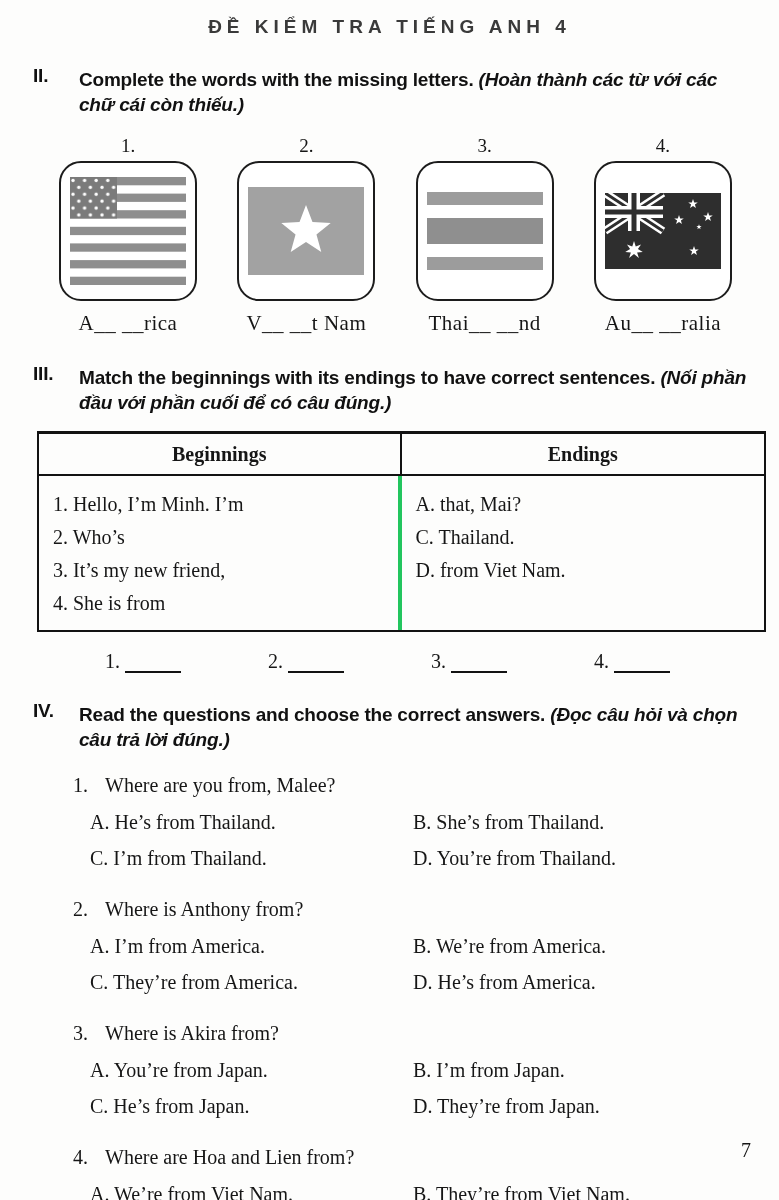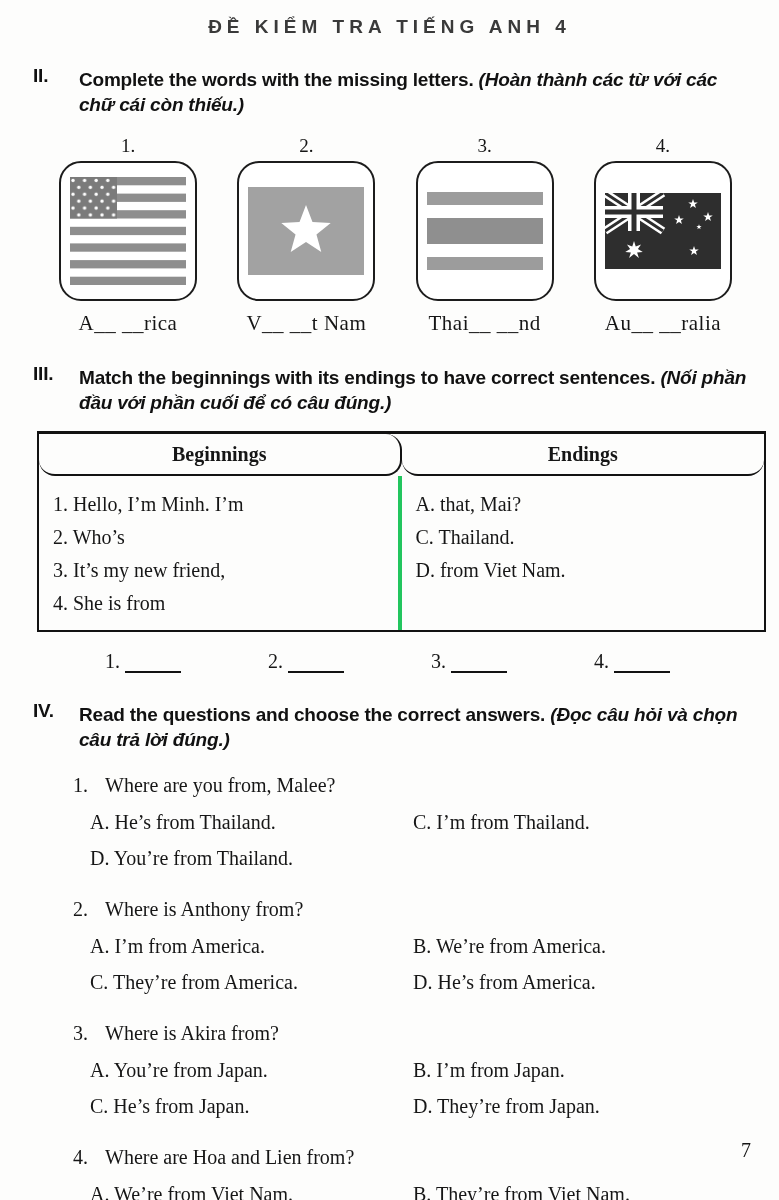--- a/index.html
+++ b/index.html
@@ -61,21 +61,20 @@
     display:grid;
     grid-template-columns:1fr 1fr;
     box-sizing:border-box;
   }
   .mt-h{
     text-align:center;
     font-weight:700;
     font-size:20px;
     padding:9px 0 8px 0;
     border-bottom:2px solid #121212;
-    border-radius:16px;
   }
   .mt-h.left{border-right:2px solid #121212;}
   .mt-body{padding:12px 0 10px 14px;font-size:20px;}
   .mt-body.left{border-right:4px solid #22c55e;}
   .mt-line{height:33px;line-height:33px;white-space:nowrap;}
   
   .blanks-row{
     display:flex;
     margin:18px 0 0 105px;
     font-size:20px;
@@ -251,20 +250,21 @@
 
   <div class="questions">
 
     <div class="question">
       <div class="q-line">
           <span class="q-num">1.</span>
           <span>Where are you from, Malee?</span>
         </div>
       <div class="opts">
         <span>A. He’s from Thailand.</span>
+        <span>B. She’s from Thailand.</span>
         <span>C. I’m from Thailand.</span>
         <span>D. You’re from Thailand.</span>
       </div>
     </div>
 
     <div class="question">
       <div class="q-line">
           <span class="q-num">2.</span>
           <span>Where is Anthony from?</span>
         </div>

